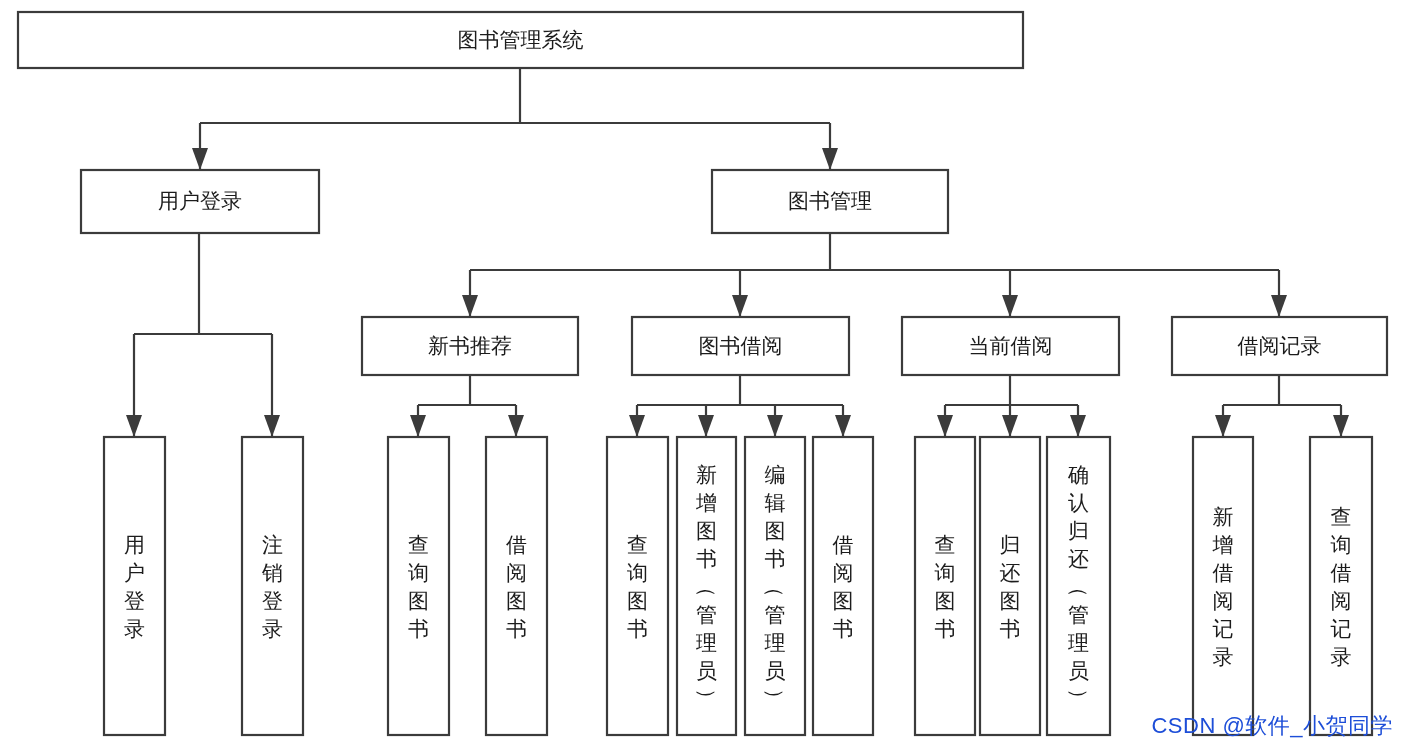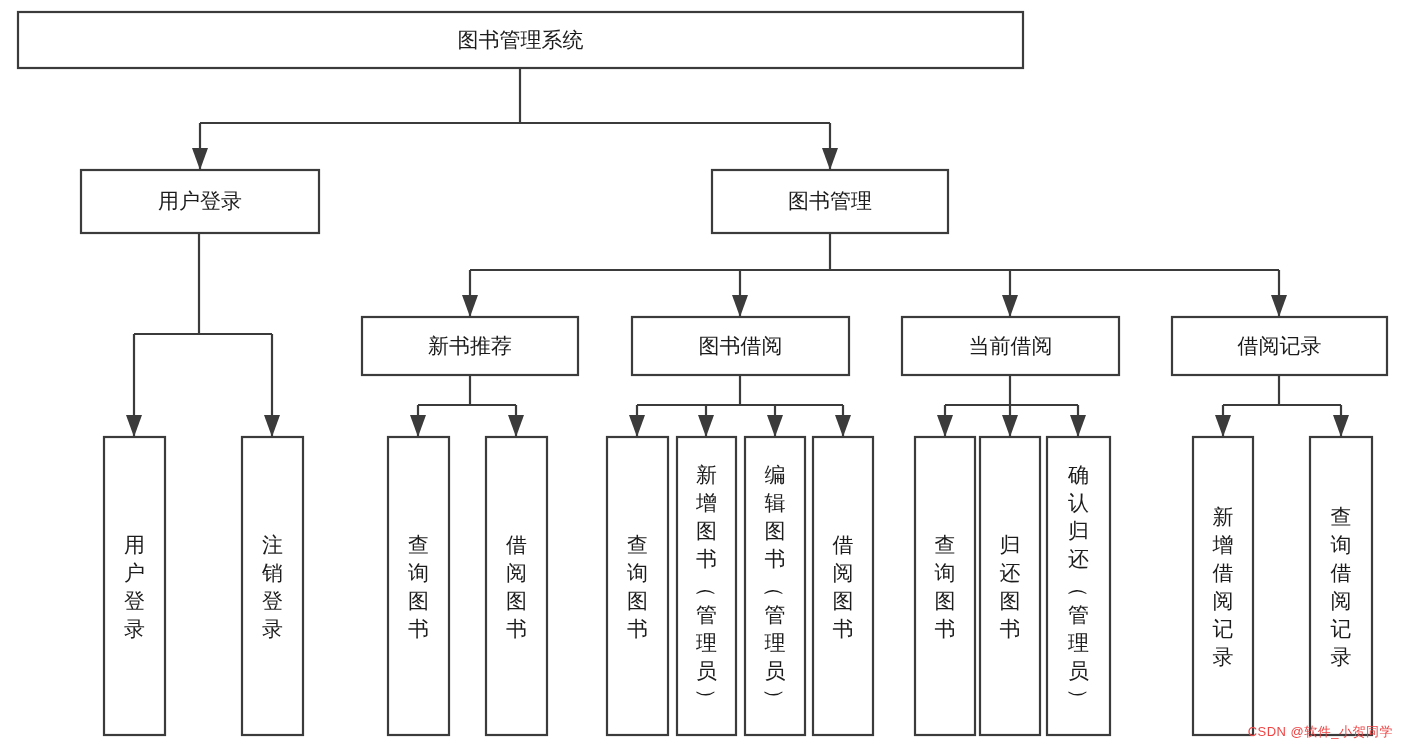--- a/index.html
+++ b/index.html
@@ -45,22 +45,22 @@
     font-family: "Liberation Sans", "DejaVu Sans", sans-serif;
     font-size: 21px;
     fill: #1c1c1c;
     text-anchor: middle;
   }
   .watermark {
     position: absolute;
     right: 12px;
     bottom: 6px;
     font-family: "Liberation Sans", "DejaVu Sans", sans-serif;
-    font-size: 13px;
-    color: #ef4444;
+    font-size: 22px;
+    color: #1d4ed8;
     letter-spacing: 0.5px;
     white-space: nowrap;
     pointer-events: none;
   }
 </style>
 </head>
 <body>
 
 <svg id="diagram" viewBox="0 0 1405 747" xmlns="http://www.w3.org/2000/svg">
   <defs>

